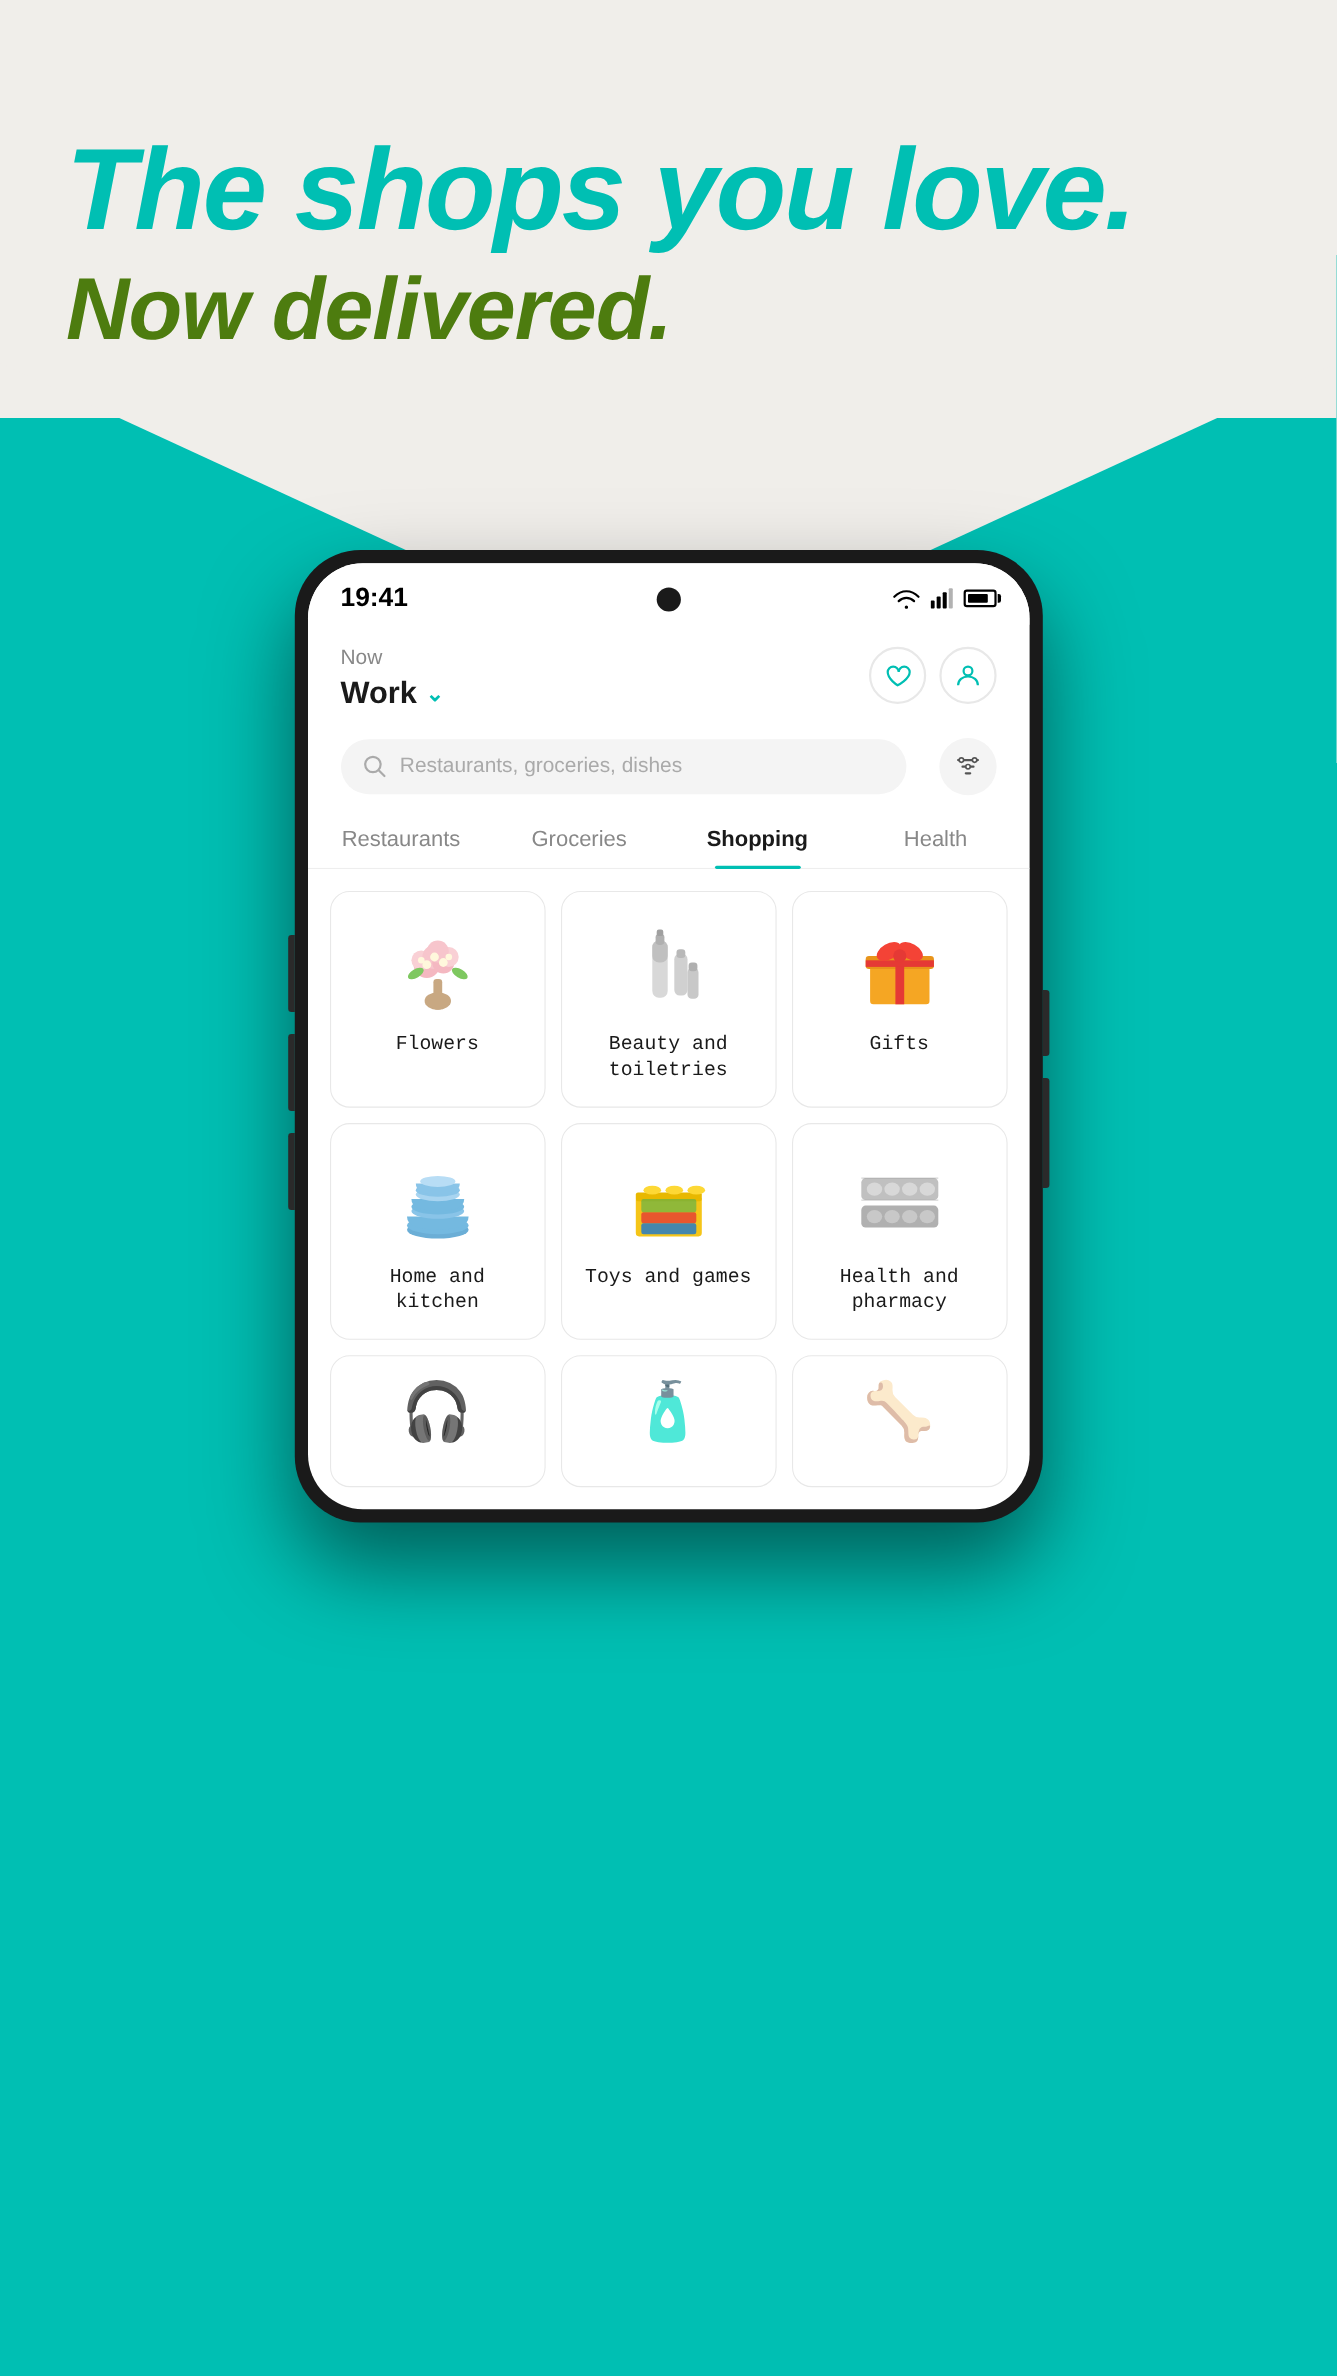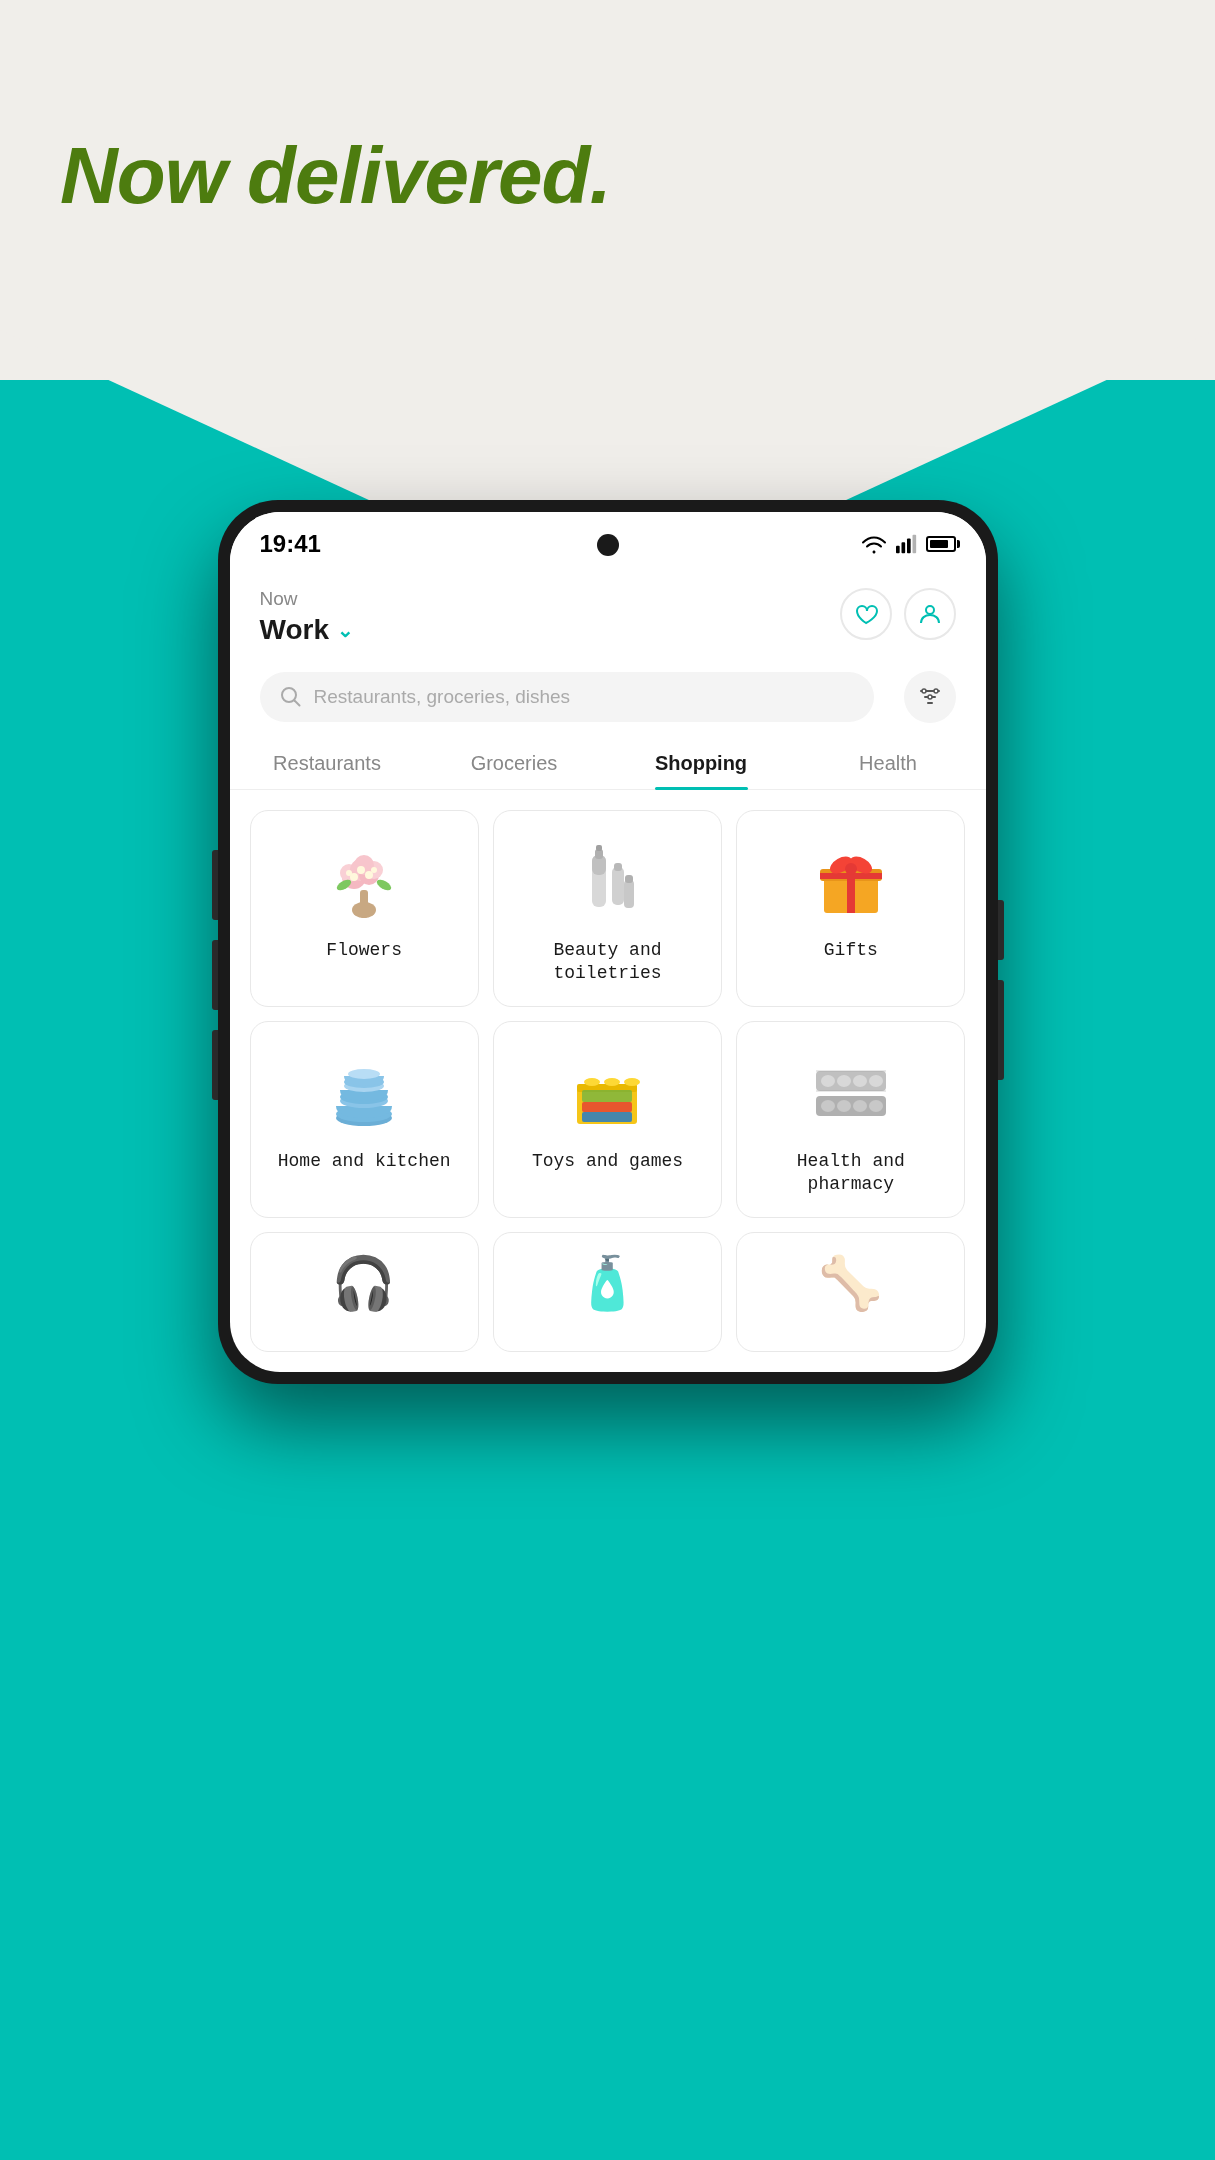--- a/index.html
+++ b/index.html
@@ -77,21 +77,21 @@
       letter-spacing: -1px;
     }
 
     
     .phone-wrapper {
       position: absolute;
       top: 500px;
       left: 50%;
       transform: translateX(-50%);
       z-index: 10;
-      width: 780px;
+      width: 680px;
     }
 
     .phone-outer {
       background: #1a1a1a;
       border-radius: 60px;
       padding: 12px;
       box-shadow: 0 40px 80px rgba(0,0,0,0.5);
     }
 
     .phone-inner {
@@ -397,20 +397,21 @@
     }
   </style>
 </head>
 <body>
 
 <div class="bg-top"></div>
 <div class="bg-teal"></div>
 <div class="bg-triangle"></div>
 
 <div class="hero-text">
+  <div class="hero-title">The shops you love.</div>
   <div class="hero-subtitle">Now delivered.</div>
 </div>
 
 <div class="phone-wrapper">
   <div class="phone-outer">
 
     <div class="side-btn-left"></div>
     <div class="side-btn-left2"></div>
     <div class="side-btn-left3"></div>
     <div class="side-btn-right"></div>

